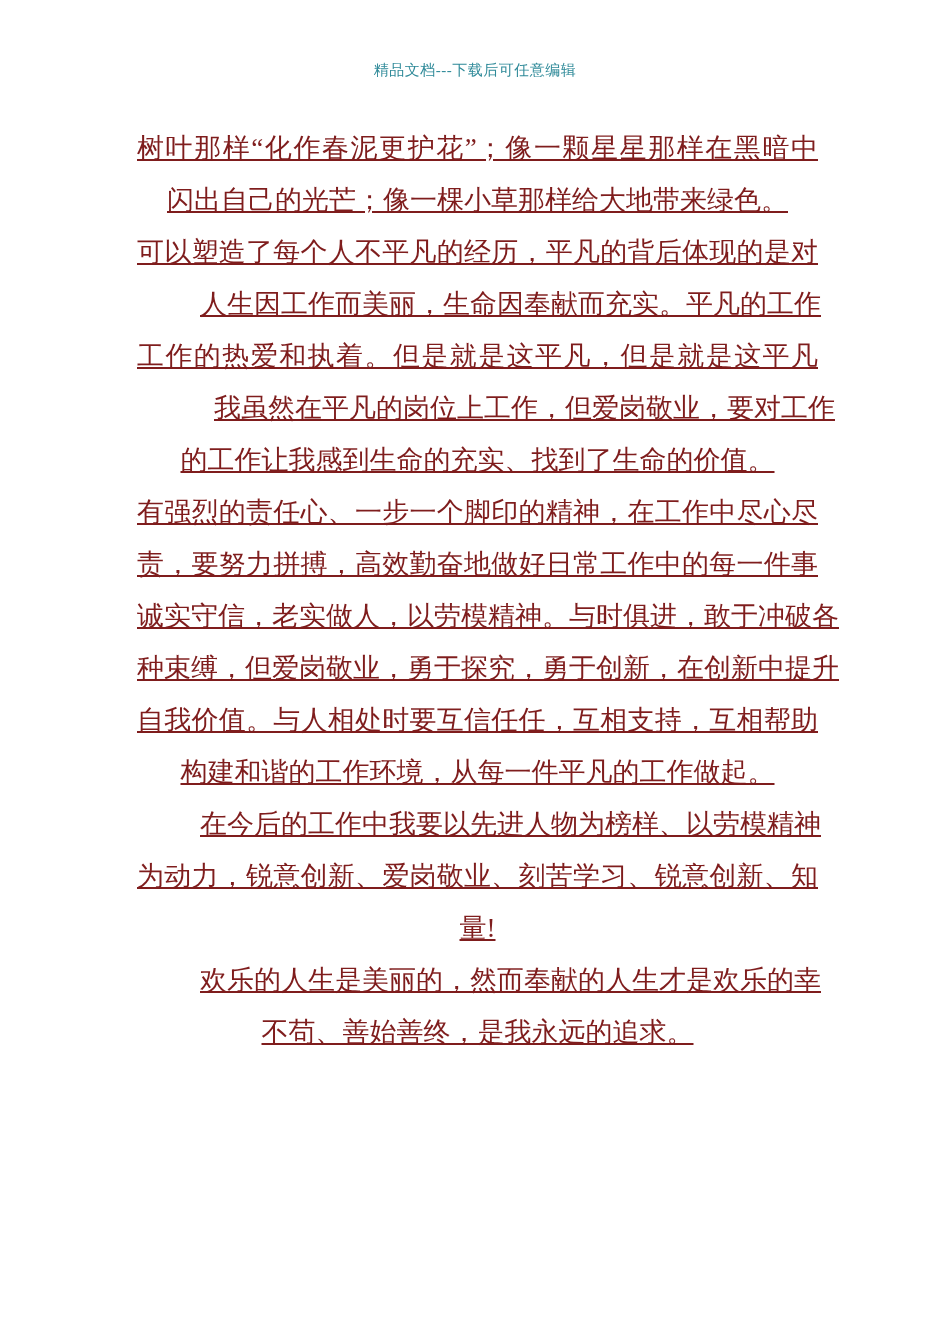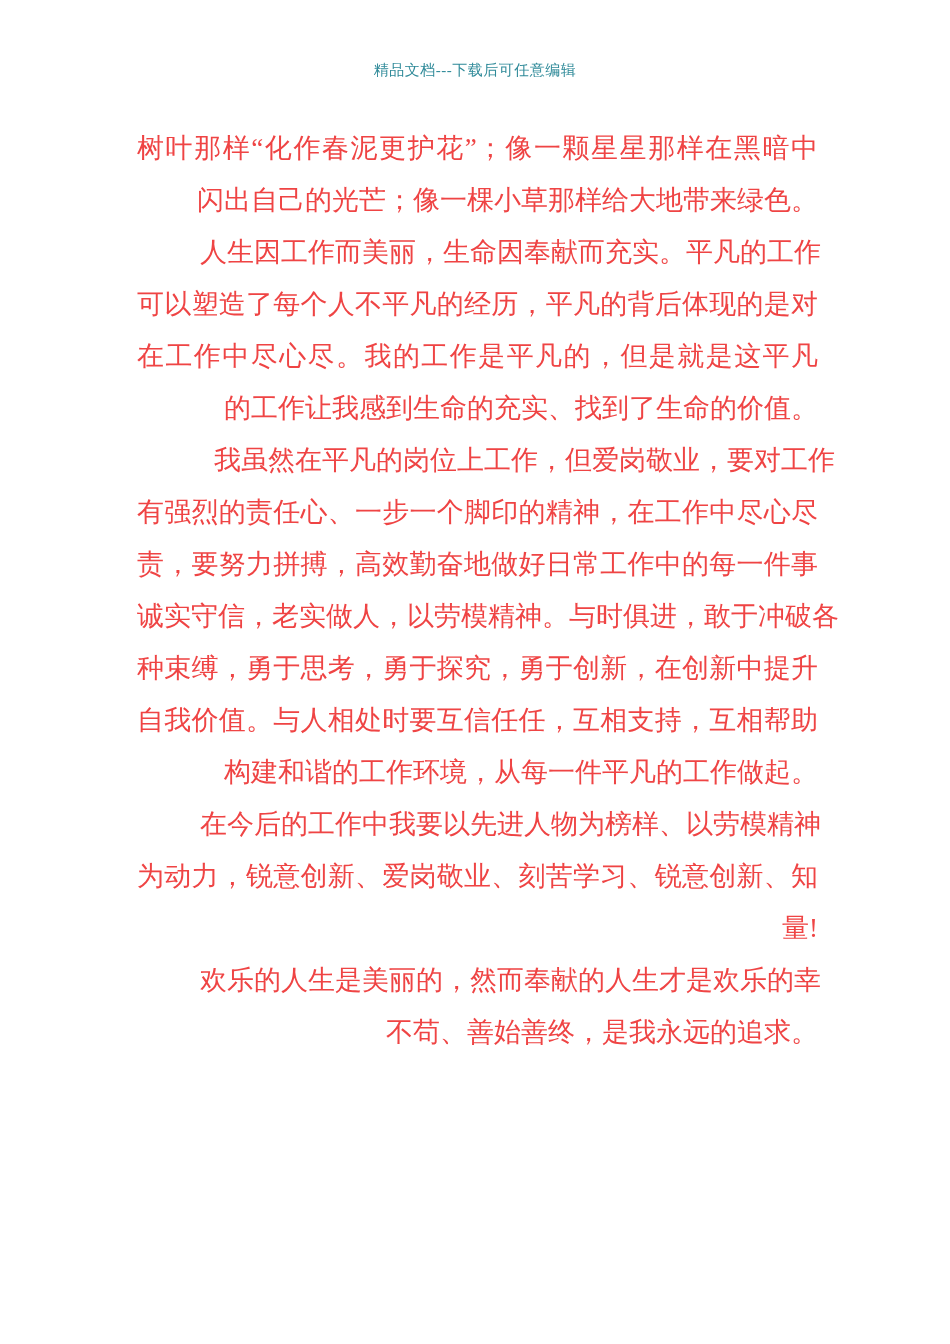--- a/index.html
+++ b/index.html
@@ -36,48 +36,48 @@
     left: 137px;
     width: 681px;
     font-size: 27px;
     color: #000000;
     font-family: "Liberation Serif", "DejaVu Serif", serif;
   }
   .line {
     height: 52px;
     line-height: 52px;
     white-space: nowrap;
-    text-align: right;
+    text-align: center;
   }
   .line.j {
     text-align: justify;
     text-align-last: justify;
     text-justify: inter-character;
   }
   .line.ind1 { text-indent: 63px; }
   .line.ind2 { text-indent: 77px; }
 </style>
 </head>
 <body>
 
 <div class="page">
   <div class="doc-header" style="color: rgb(47, 138, 153);">精品文档---下载后可任意编辑</div>
 
-  <div class="doc-body" style="color: #ef4444;">
+  <div class="doc-body" style="color: #7f1d1d; text-decoration: underline;">
       <div class="line j">树叶那样“化作春泥更护花”；像一颗星星那样在黑暗中</div>
       <div class="line">闪出自己的光芒；像一棵小草那样给大地带来绿色。</div>
+      <div class="line j">可以塑造了每个人不平凡的经历，平凡的背后体现的是对</div>
       <div class="line j ind1">人生因工作而美丽，生命因奉献而充实。平凡的工作</div>
-      <div class="line j">可以塑造了每个人不平凡的经历，平凡的背后体现的是对</div>
-      <div class="line j">在工作中尽心尽。我的工作是平凡的，但是就是这平凡</div>
+      <div class="line j">工作的热爱和执着。但是就是这平凡，但是就是这平凡</div>
+      <div class="line j ind2">我虽然在平凡的岗位上工作，但爱岗敬业，要对工作</div>
       <div class="line">的工作让我感到生命的充实、找到了生命的价值。</div>
-      <div class="line j ind2">我虽然在平凡的岗位上工作，但爱岗敬业，要对工作</div>
       <div class="line j">有强烈的责任心、一步一个脚印的精神，在工作中尽心尽</div>
       <div class="line j">责，要努力拼搏，高效勤奋地做好日常工作中的每一件事</div>
       <div class="line j">诚实守信，老实做人，以劳模精神。与时俱进，敢于冲破各</div>
-      <div class="line j">种束缚，勇于思考，勇于探究，勇于创新，在创新中提升</div>
+      <div class="line j">种束缚，但爱岗敬业，勇于探究，勇于创新，在创新中提升</div>
       <div class="line j">自我价值。与人相处时要互信任任，互相支持，互相帮助</div>
       <div class="line">构建和谐的工作环境，从每一件平凡的工作做起。</div>
       <div class="line j ind1">在今后的工作中我要以先进人物为榜样、以劳模精神</div>
       <div class="line j">为动力，锐意创新、爱岗敬业、刻苦学习、锐意创新、知</div>
       <div class="line">量!</div>
       <div class="line j ind1">欢乐的人生是美丽的，然而奉献的人生才是欢乐的幸</div>
       <div class="line">不苟、善始善终，是我永远的追求。</div>
     </div>
 </div>
 

